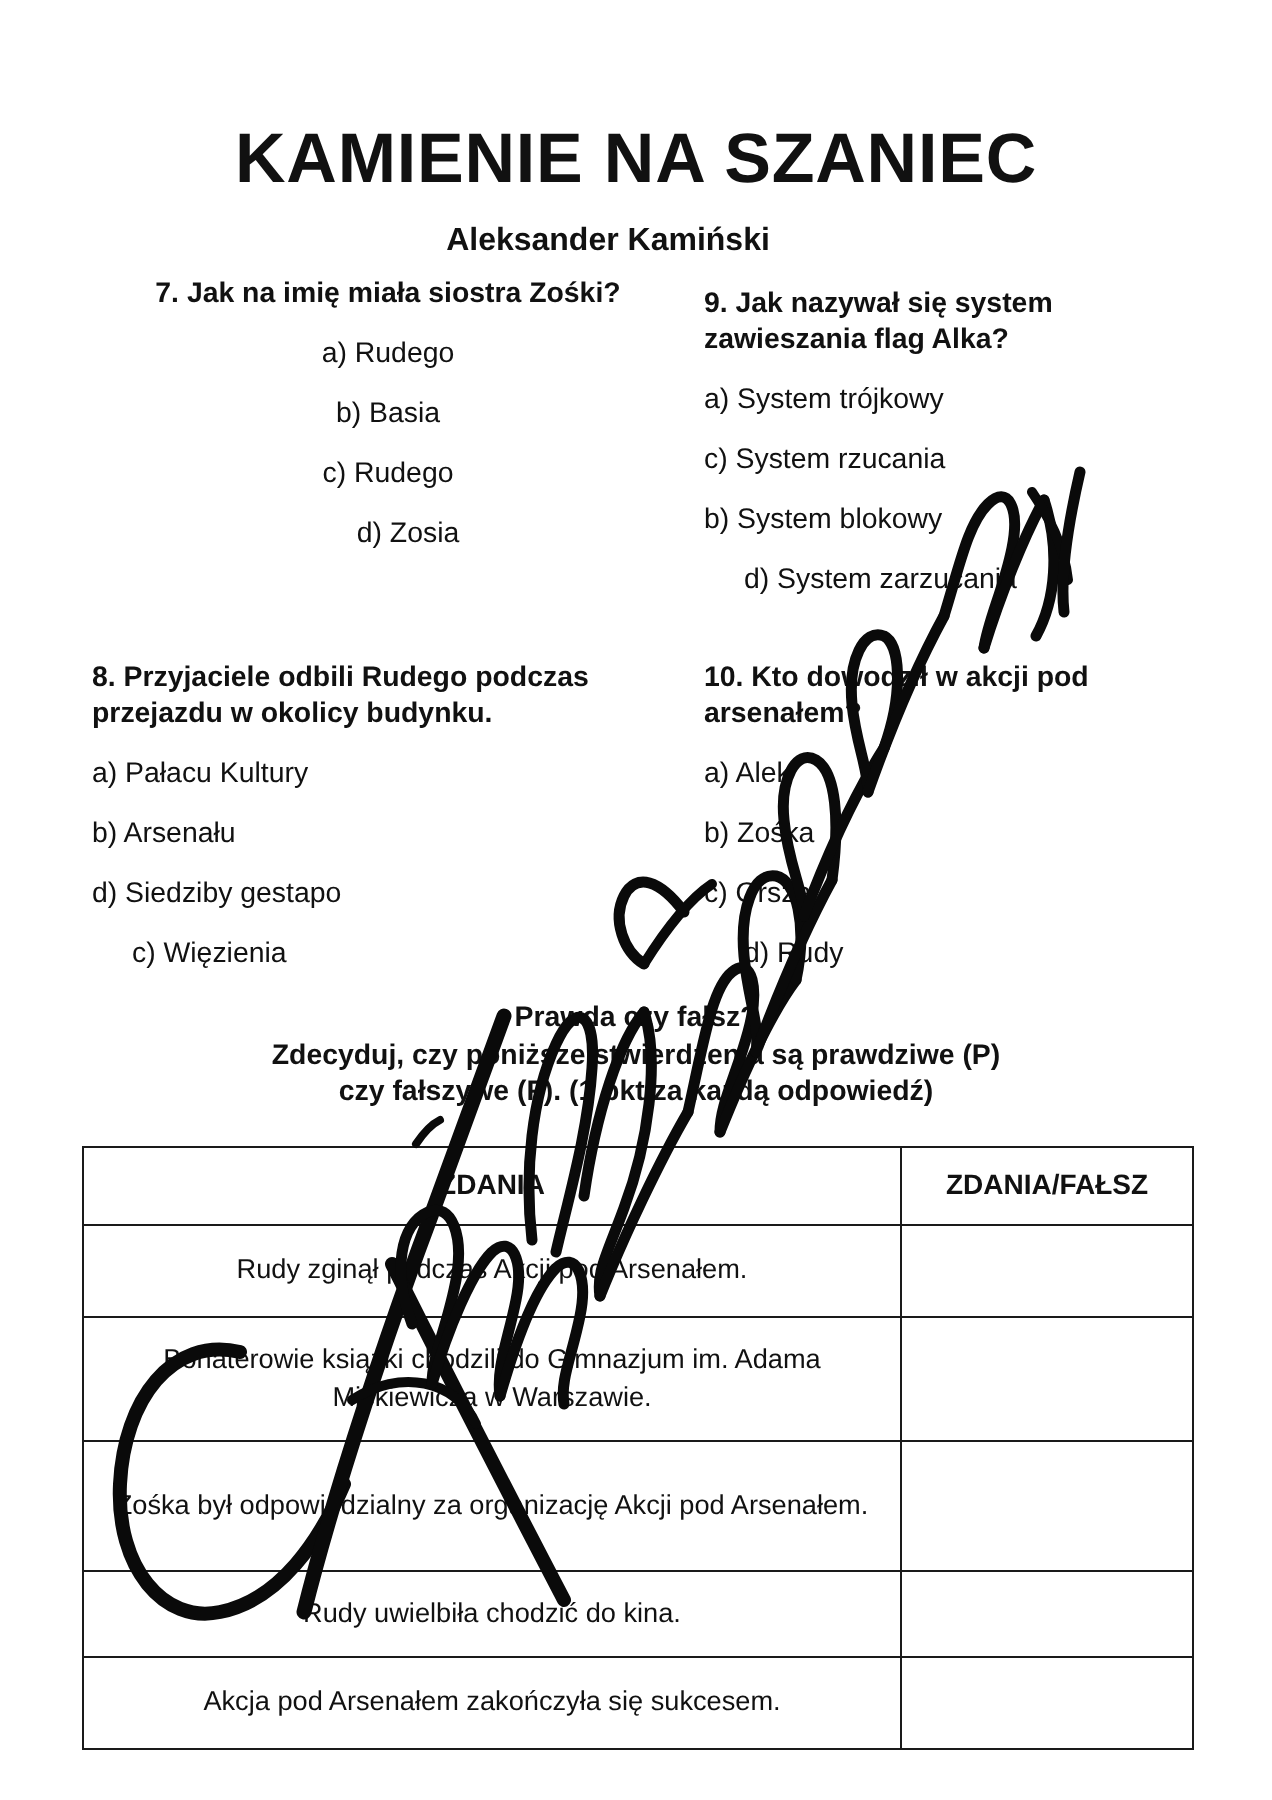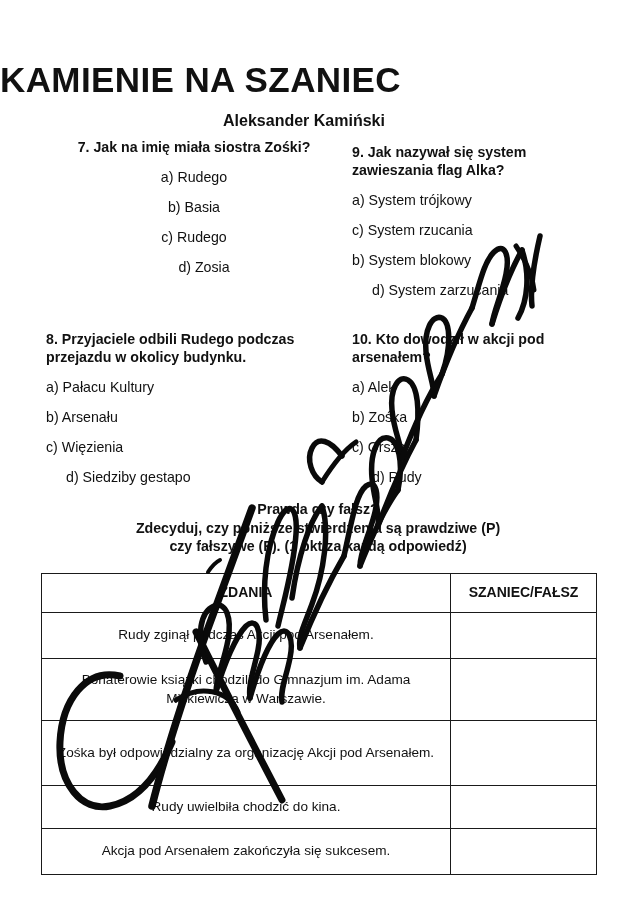--- a/index.html
+++ b/index.html
@@ -21,21 +21,21 @@
     inset: 0;
     background: #ffffff;
   }
 
   
   .doc-title {
     position: absolute;
     top: 62px;
     left: 0;
     width: 636px;
-    text-align: left;
+    text-align: center;
     font-size: 35px;
     font-weight: bold;
     letter-spacing: 0.4px;
     line-height: 1.05;
     white-space: nowrap;
   }
   .doc-author {
     position: absolute;
     top: 112px;
     left: 0;
@@ -138,22 +138,22 @@
       <p class="q-option">c) Rudego</p>
       <p class="q-option">d) Zosia</p>
     </div>
   </div>
 
   <div class="qcol left" style="top:330px;">
     <div class="qblock">
       <p class="q-title">8. Przyjaciele odbili Rudego podczas przejazdu w okolicy budynku.</p>
       <p class="q-option">a) Pałacu Kultury</p>
       <p class="q-option">b) Arsenału</p>
+      <p class="q-option">d) Siedziby gestapo</p>
       <p class="q-option">c) Więzienia</p>
-      <p class="q-option">d) Siedziby gestapo</p>
     </div>
   </div>
 
   <div class="qcol right" style="top:143px;">
     <div class="qblock">
       <p class="q-title">9. Jak nazywał się system zawieszania flag Alka?</p>
       <p class="q-option">a) System trójkowy</p>
       <p class="q-option">c) System rzucania</p>
       <p class="q-option">b) System blokowy</p>
       <p class="q-option">d) System zarzucania</p>
@@ -177,21 +177,21 @@
   </div>
 
   <table class="tf-table">
     <colgroup>
       <col class="col-sentence">
       <col class="col-answer">
     </colgroup>
     <thead>
       <tr class="row-h">
         <th>ZDANIA</th>
-        <th>SZANIEC/FAŁSZ</th>
+        <th>ZDANIA/FAŁSZ</th>
       </tr>
     </thead>
     <tbody>
       <tr class="row-1">
         <td>Rudy zginął podczas Akcji pod Arsenałem.</td>
         <td></td>
       </tr>
       <tr class="row-2">
         <td>Bohaterowie książki chodzili do Gimnazjum im. Adama Mickiewicza w Warszawie.</td>
         <td></td>

